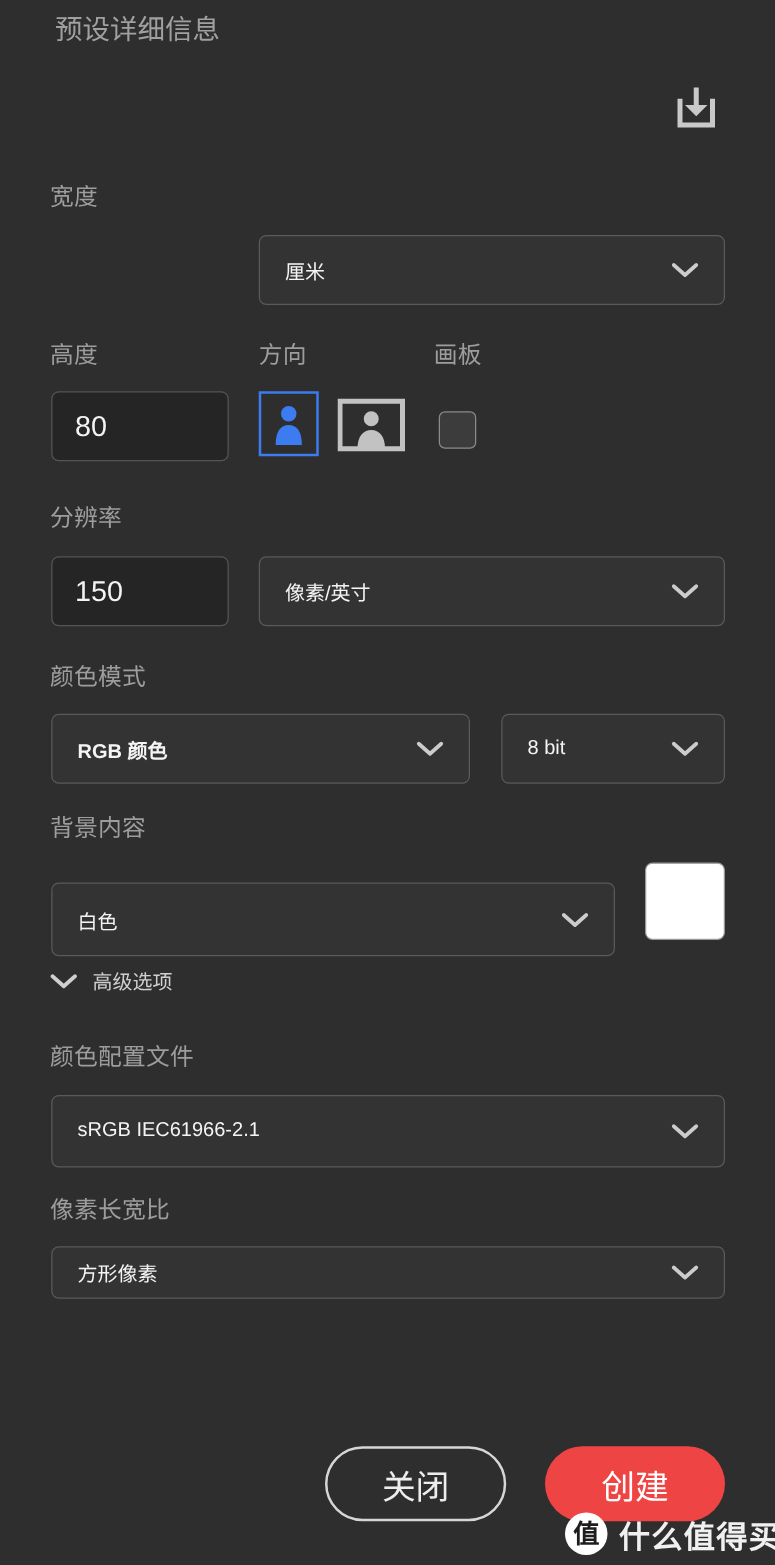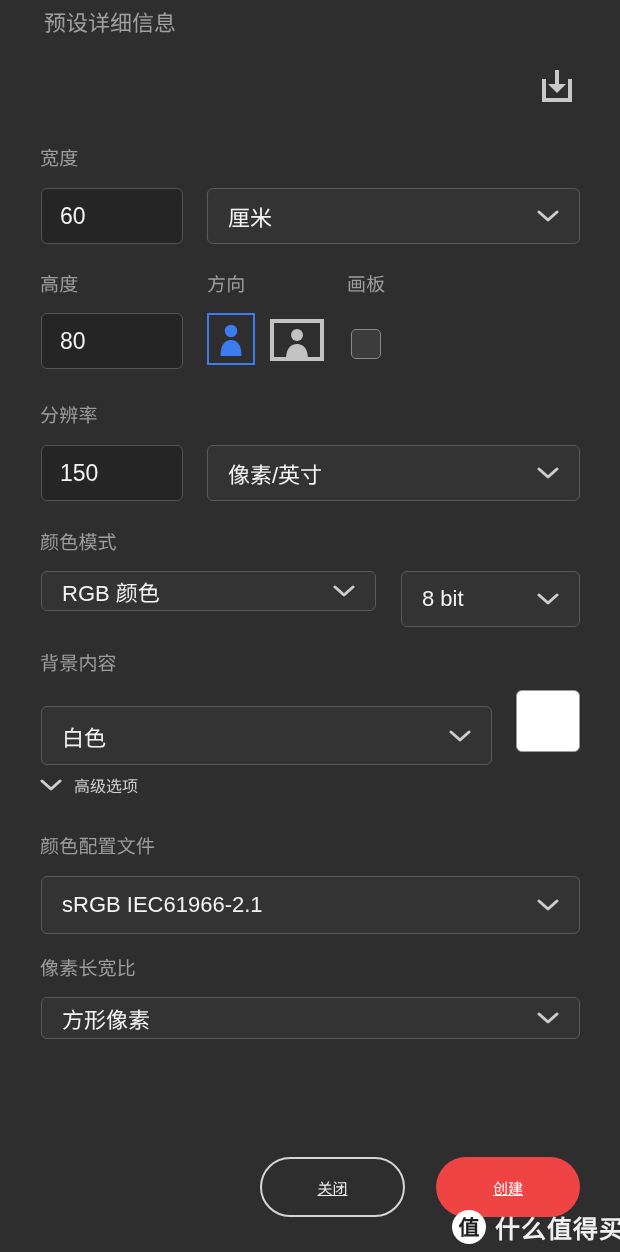--- a/index.html
+++ b/index.html
@@ -109,21 +109,21 @@
     border-radius: 6px;
     box-sizing: border-box;
     display: flex;
     align-items: center;
     cursor: pointer;
   }
   .dropdown .dd-text {
     flex: 1;
     padding-left: 20px;
     color: #f4f4f4;
-    font-size: 22px;
+    font-size: 16px;
     white-space: nowrap;
     overflow: hidden;
   }
   .dropdown .chev {
     width: 34px;
     height: 100%;
     margin-right: 14px;
     display: flex;
     align-items: center;
     justify-content: center;
@@ -184,24 +184,23 @@
   }
 
   
   .btn {
     position: absolute;
     box-sizing: border-box;
     display: flex;
     align-items: center;
     justify-content: center;
     border-radius: 999px;
-    font-size: 15px;
+    font-size: 27px;
     cursor: pointer;
     user-select: none;
-    text-decoration: underline;
   }
   .btn-close {
     left: 260px;
     top: 1157px;
     width: 145px;
     height: 60px;
     background: transparent;
     border: 2px solid #d6d6d6;
     color: #ededed;
   }
@@ -254,23 +253,20 @@
 
   <div class="save-preset-icon">
     <svg width="48" height="48" viewBox="0 0 48 48" aria-hidden="true">
       <path d="M11 17 V38 H37 V17" fill="none" stroke="#c9c9c9" stroke-width="4"></path>
       <path d="M24 8 V28" fill="none" stroke="#c9c9c9" stroke-width="4"></path>
       <path d="M15 22 L24 31 L33 22 Z" fill="#c9c9c9"></path>
     </svg>
   </div>
 
   <div class="section-label label-abs" style="left:40px; top:148px;">宽度</div>
-  <div class="num-field" style="left:41px; top:188px; width:142px; height:56px;">
-    <input type="text" value="60" style="">
-  </div>
   <div class="dropdown" style="left:207px; top:188px; width:373px; height:56px;">
     <span class="dd-text">厘米</span>
     <span class="chev">
       <svg width="22" height="14" viewBox="0 0 22 14">
           <path d="M2 3 L11 11 L20 3" fill="none" stroke="#cccccc" stroke-width="3" stroke-linecap="round" stroke-linejoin="round"></path>
         </svg>
     </span>
   </div>
 
   <div class="section-label label-abs" style="left:40px; top:274px;">高度</div>
@@ -303,21 +299,21 @@
   <div class="dropdown" style="left:207px; top:445px; width:373px; height:56px;">
     <span class="dd-text">像素/英寸</span>
     <span class="chev">
       <svg width="22" height="14" viewBox="0 0 22 14">
           <path d="M2 3 L11 11 L20 3" fill="none" stroke="#cccccc" stroke-width="3" stroke-linecap="round" stroke-linejoin="round"></path>
         </svg>
     </span>
   </div>
 
   <div class="section-label label-abs" style="left:40px; top:532px;">颜色模式</div>
-  <div class="dropdown" style="left:41px; top:571px; width:335px; height:40px;">
+  <div class="dropdown" style="left:41px; top:571px; width:335px; height:56px;font-weight:bold;">
     <span class="dd-text">RGB 颜色</span>
     <span class="chev">
       <svg width="22" height="14" viewBox="0 0 22 14">
           <path d="M2 3 L11 11 L20 3" fill="none" stroke="#cccccc" stroke-width="3" stroke-linecap="round" stroke-linejoin="round"></path>
         </svg>
     </span>
   </div>
   <div class="dropdown" style="left:401px; top:571px; width:179px; height:56px;">
     <span class="dd-text">8 bit</span>
     <span class="chev">

